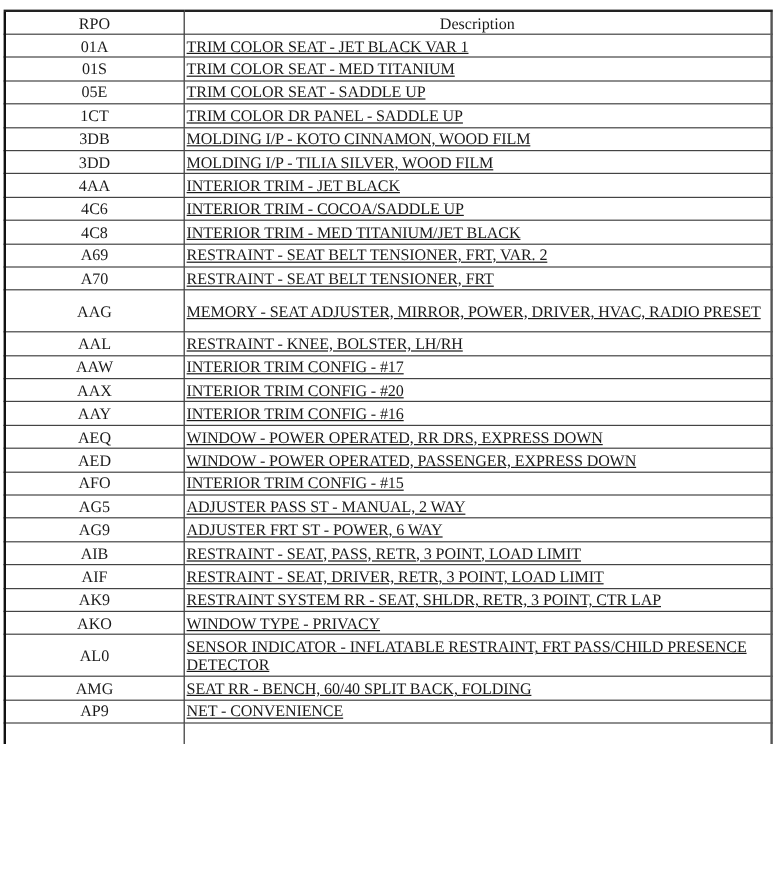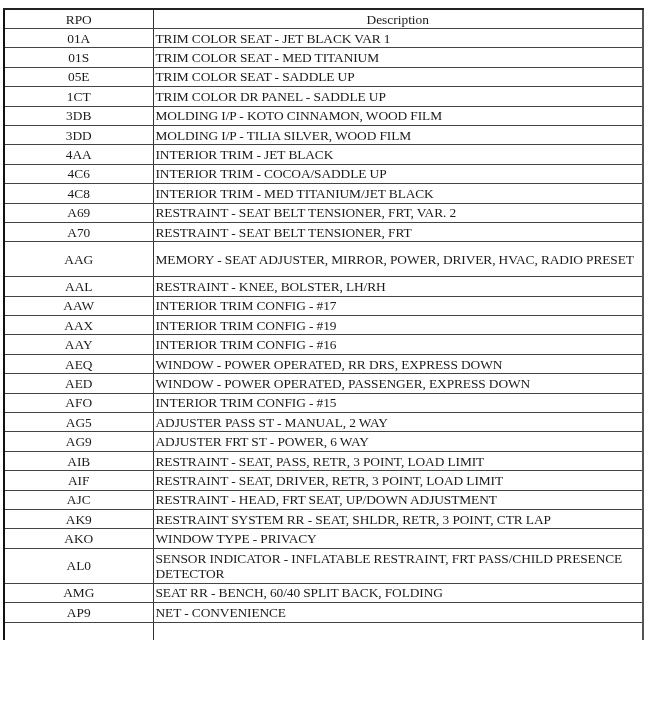--- a/index.html
+++ b/index.html
@@ -47,20 +47,21 @@
     }
     .doc-table td {
       height: 18.4px;
     }
     .doc-table td.c-desc {
       text-align: left;
       padding-left: 2px;
       padding-right: 4px;
       white-space: normal;
       letter-spacing: -0.1px;
+      text-decoration: underline;
     }
     .doc-table tr.double td {
       height: 34px;
     }
     .doc-table tr.empty td {
       height: 17px;
       border-bottom: none;
     }
   </style>
 </head>
@@ -129,21 +130,21 @@
     <tr>
         <td class="c-rpo">AAL</td>
         <td class="c-desc">RESTRAINT - KNEE, BOLSTER, LH/RH</td>
       </tr>
     <tr>
         <td class="c-rpo">AAW</td>
         <td class="c-desc">INTERIOR TRIM CONFIG - #17</td>
       </tr>
     <tr>
         <td class="c-rpo">AAX</td>
-        <td class="c-desc">INTERIOR TRIM CONFIG - #19</td>
+        <td class="c-desc">INTERIOR TRIM CONFIG - #20</td>
       </tr>
     <tr>
         <td class="c-rpo">AAY</td>
         <td class="c-desc">INTERIOR TRIM CONFIG - #16</td>
       </tr>
     <tr>
         <td class="c-rpo">AEQ</td>
         <td class="c-desc">WINDOW - POWER OPERATED, RR DRS, EXPRESS DOWN</td>
       </tr>
     <tr>
@@ -162,24 +163,20 @@
         <td class="c-rpo">AG9</td>
         <td class="c-desc">ADJUSTER FRT ST - POWER, 6 WAY</td>
       </tr>
     <tr>
         <td class="c-rpo">AIB</td>
         <td class="c-desc">RESTRAINT - SEAT, PASS, RETR, 3 POINT, LOAD LIMIT</td>
       </tr>
     <tr>
         <td class="c-rpo">AIF</td>
         <td class="c-desc">RESTRAINT - SEAT, DRIVER, RETR, 3 POINT, LOAD LIMIT</td>
-      </tr>
-    <tr>
-        <td class="c-rpo">AJC</td>
-        <td class="c-desc">RESTRAINT - HEAD, FRT SEAT, UP/DOWN ADJUSTMENT</td>
       </tr>
     <tr>
         <td class="c-rpo">AK9</td>
         <td class="c-desc">RESTRAINT SYSTEM RR - SEAT, SHLDR, RETR, 3 POINT, CTR LAP</td>
       </tr>
     <tr>
         <td class="c-rpo">AKO</td>
         <td class="c-desc">WINDOW TYPE - PRIVACY</td>
       </tr>
     <tr class="double">

